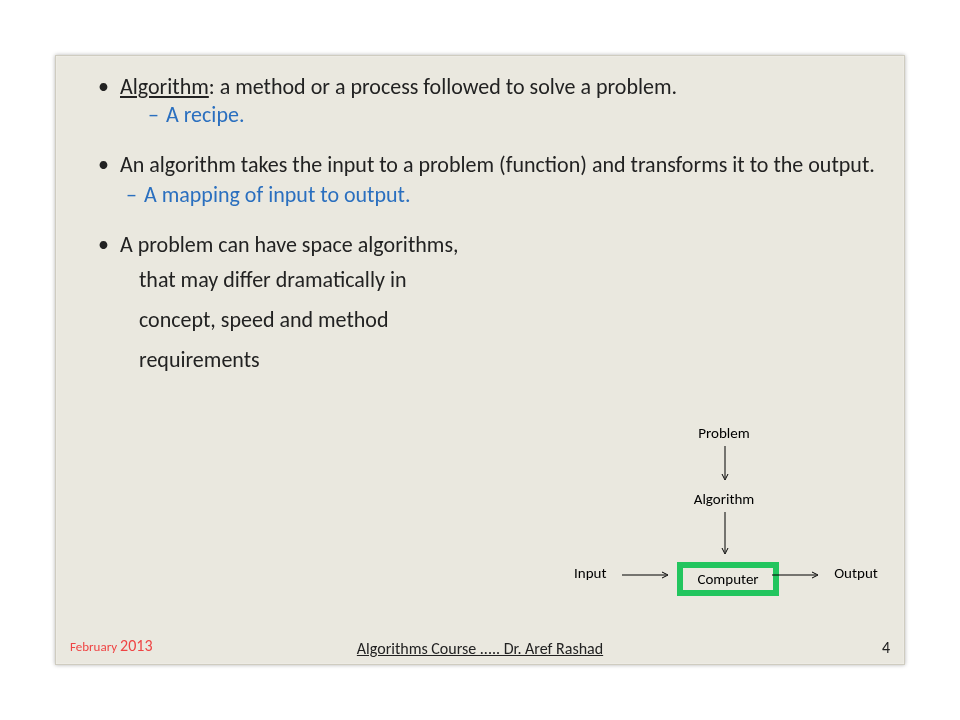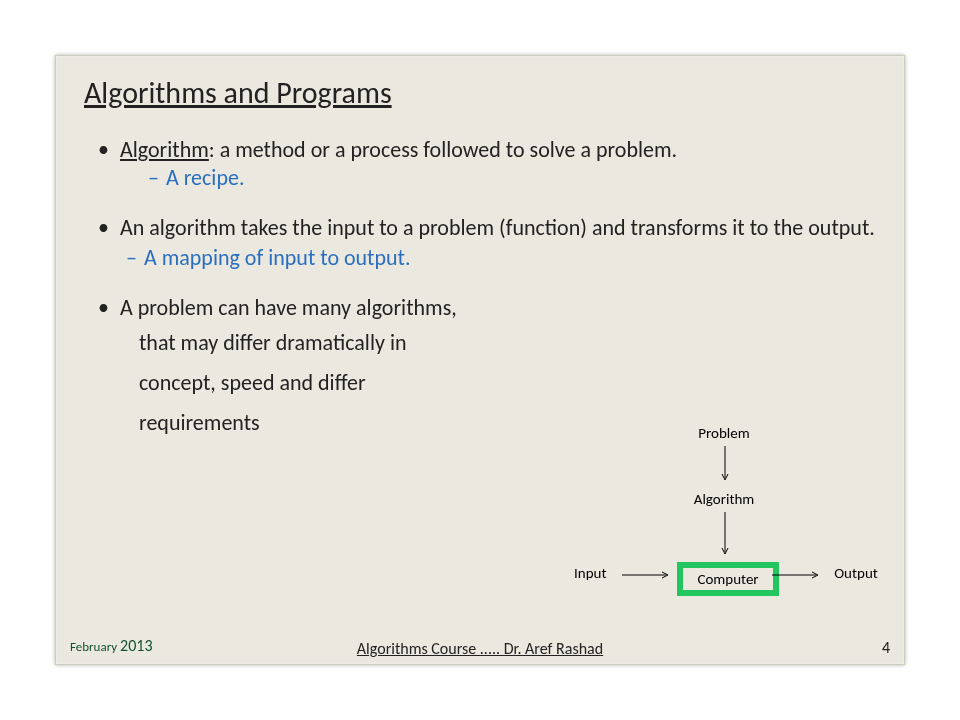--- a/index.html
+++ b/index.html
@@ -75,21 +75,21 @@
     font-size: 22px;
     color: #222;
     margin: 6px 0 6px 55px;
     line-height: 1.55;
   }
   .footer-left {
     position: absolute;
     left: 70px;
     bottom: 65px;
     font-size: 13px;
-    color: #14532d;
+    color: #ef4444;
     font-family: Calibri, Arial, sans-serif;
   }
   .footer-left .yr { font-size: 16px; }
   .footer-center {
     position: absolute;
     left: 0;
     width: 960px;
     bottom: 62px;
     text-align: center;
     font-size: 16px;
@@ -122,39 +122,38 @@
     font-size: 15px;
     line-height: 22px;
     height: 22px;
   }
   svg.arr { position: absolute; overflow: visible; }
 </style>
 </head>
 <body>
 
 <div class="slide">
-  <h1 class="title">Algorithms and Programs</h1>
 
   <ul class="top">
     <li>
       <span class="under">Algorithm</span><span>: a method or a process followed to solve a problem.</span>
       <ul class="sub">
         <li>A recipe.</li>
       </ul>
     </li>
     <li>An algorithm takes the input to a problem (function) and transforms it to the output.</li>
   </ul>
   <ul class="sub" style="margin-left:14px;">
     <li>A mapping of input to output.</li>
   </ul>
   <ul class="top">
-    <li>A problem can have many algorithms,</li>
+    <li>A problem can have space algorithms,</li>
   </ul>
   <div class="continuation">that may differ dramatically in</div>
-  <div class="continuation">concept, speed and differ</div>
+  <div class="continuation">concept, speed and method</div>
   <div class="continuation"> requirements</div>
 
   <div class="diagram">
     <div class="d-label" style="left:110px; top:0; width:80px;">Problem</div>
     <svg class="arr" style="left:148px; top:22px;" width="6" height="40">
       <line x1="3" y1="0" x2="3" y2="32" stroke="#000" stroke-width="1"></line>
       <polyline points="0,28 3,34 6,28" fill="none" stroke="#000" stroke-width="1"></polyline>
     </svg>
     <div class="d-label" style="left:105px; top:66px; width:90px;">Algorithm</div>
     <svg class="arr" style="left:148px; top:88px;" width="6" height="48">

